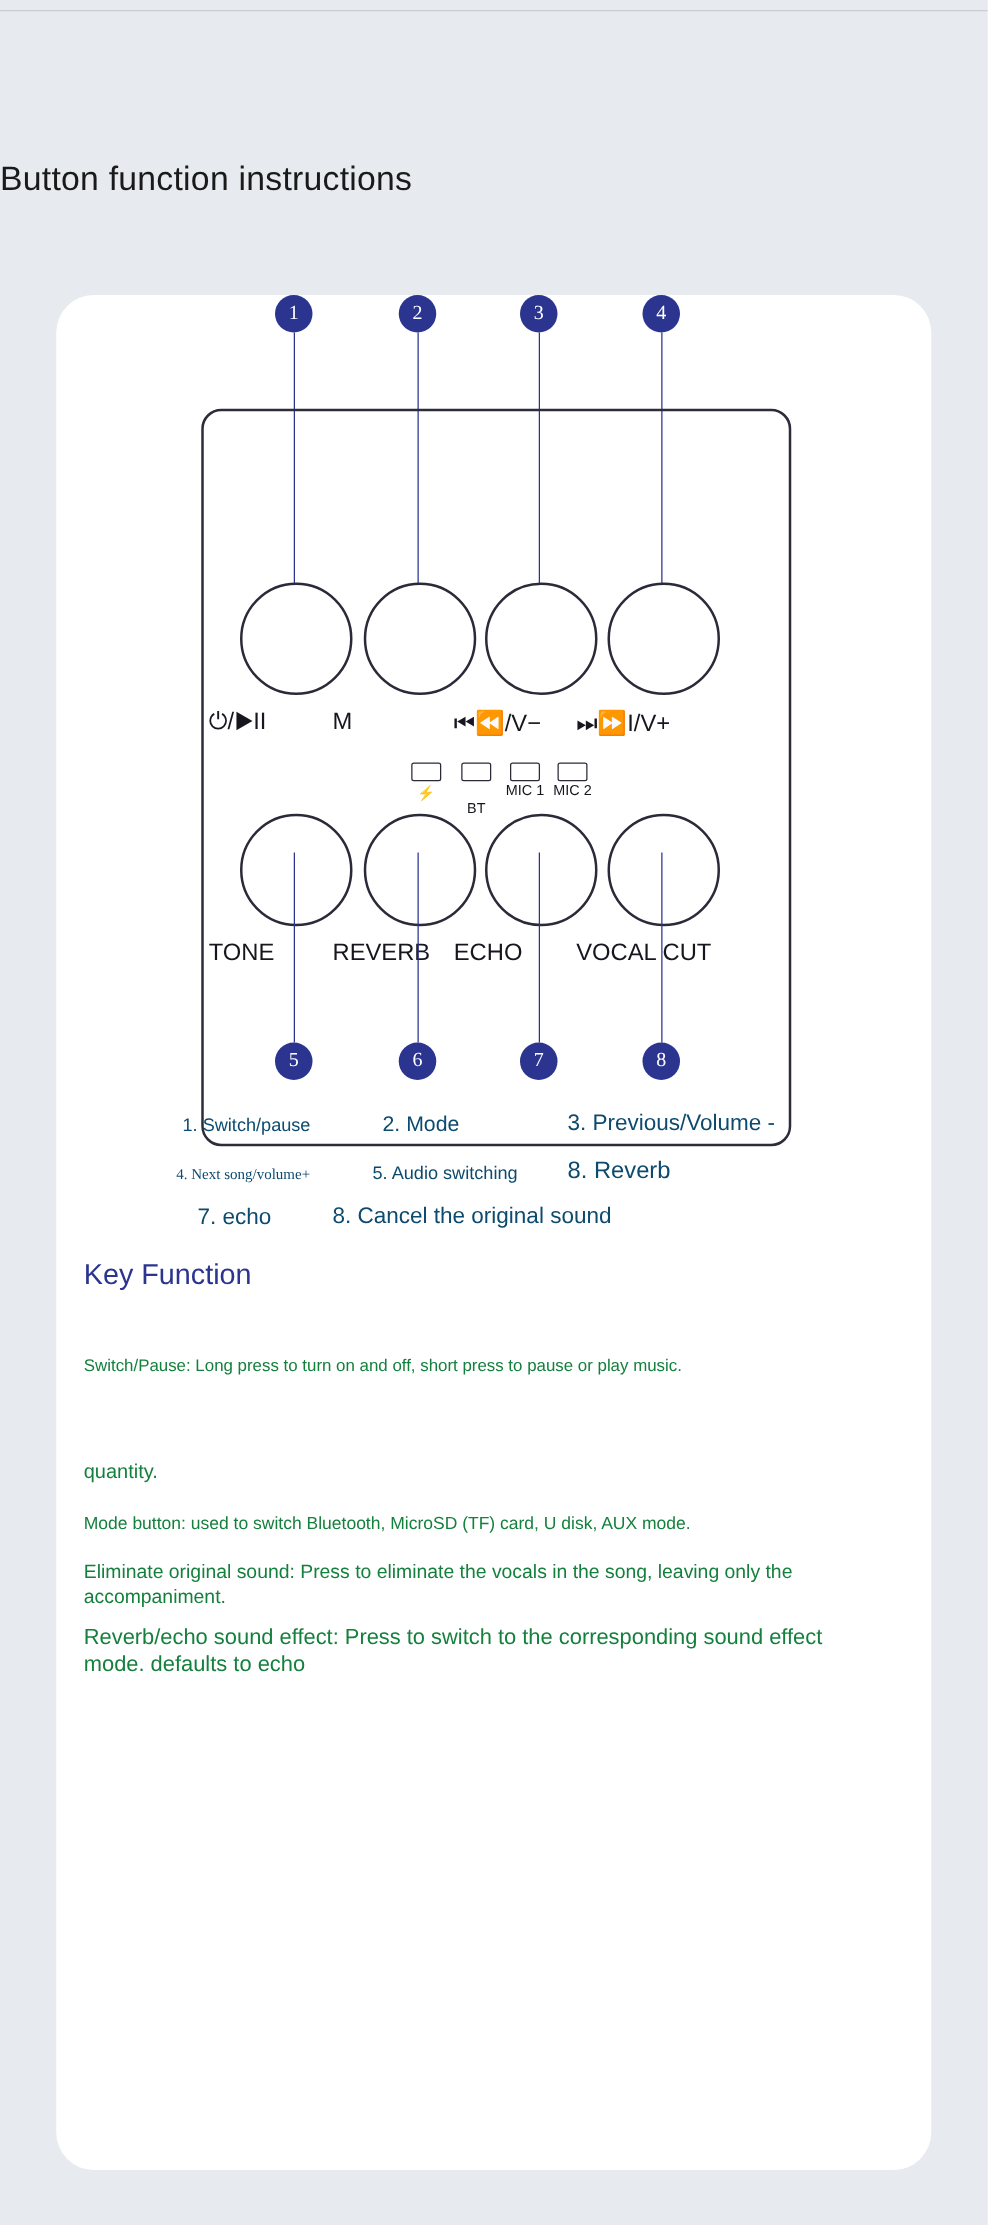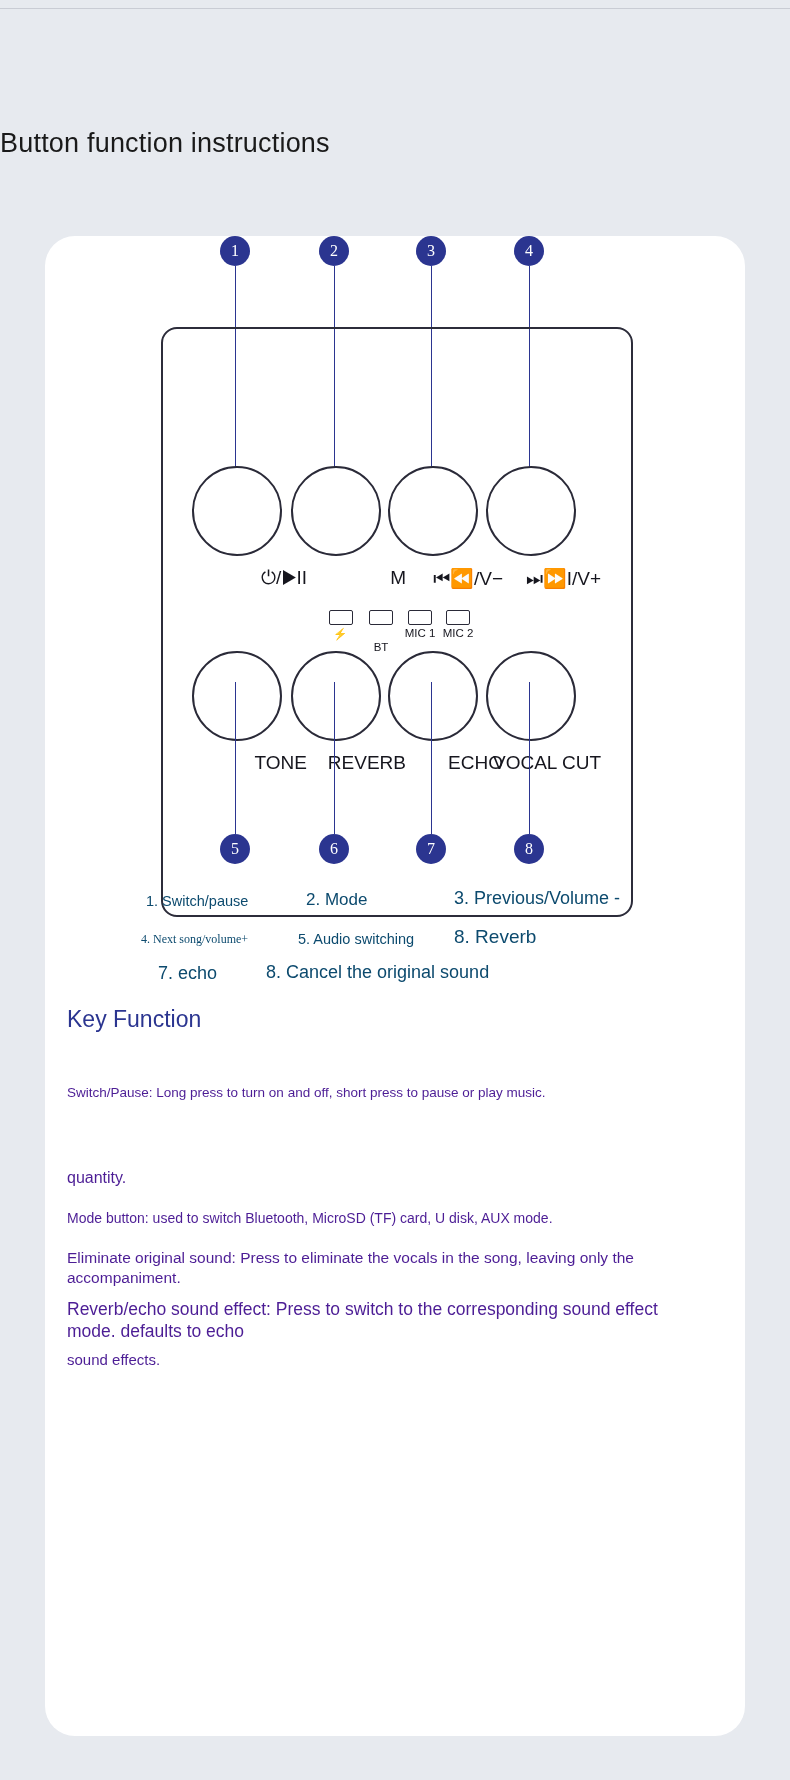--- a/index.html
+++ b/index.html
@@ -64,21 +64,21 @@
     width: 90px;
     height: 90px;
     border-radius: 50%;
     border: 2px solid #2a2a38;
     box-sizing: border-box;
     background: #fff;
   }
   .knob-label {
     position: absolute;
     width: 140px;
-    text-align: right;
+    text-align: left;
     font-size: 19px;
     color: #16161e;
     white-space: nowrap;
   }
   .led {
     position: absolute;
     width: 24px;
     height: 15px;
     border: 1.6px solid #2a2a38;
     box-sizing: border-box;
@@ -122,21 +122,21 @@
   .section-title {
     position: absolute;
     left: 22px;
     top: 770px;
     font-size: 23px;
     color: #2b3590;
   }
   .para {
     position: absolute;
     left: 22px;
-    color: #4c1d95;
+    color: #15803d;
     line-height: 1.28;
   }
 </style>
 </head>
 <body>
 
 <div class="page">
   <div class="top-rule"></div>
 
   <div class="main-title">Button function instructions</div>
@@ -213,17 +213,16 @@
 
 
     <div class="para" style="top:932px; width:610px; font-size:16px;">quantity.</div>
 
     <div class="para" style="top:974px; width:640px; font-size:14px;">Mode button: used to switch Bluetooth, MicroSD (TF) card, U disk, AUX mode.</div>
 
     <div class="para" style="top:1012px; width:600px; font-size:15.5px;">Eliminate original sound: Press to eliminate the vocals in the song, leaving only the accompaniment.</div>
 
     <div class="para" style="top:1062px; width:612px; font-size:17.5px;">Reverb/echo sound effect: Press to switch to the corresponding sound effect mode. defaults to echo</div>
 
-    <div class="para" style="top:1114px; width:600px; font-size:15px;">sound effects.</div>
 
 
   </div>
 </div>
 
 </body></html>

